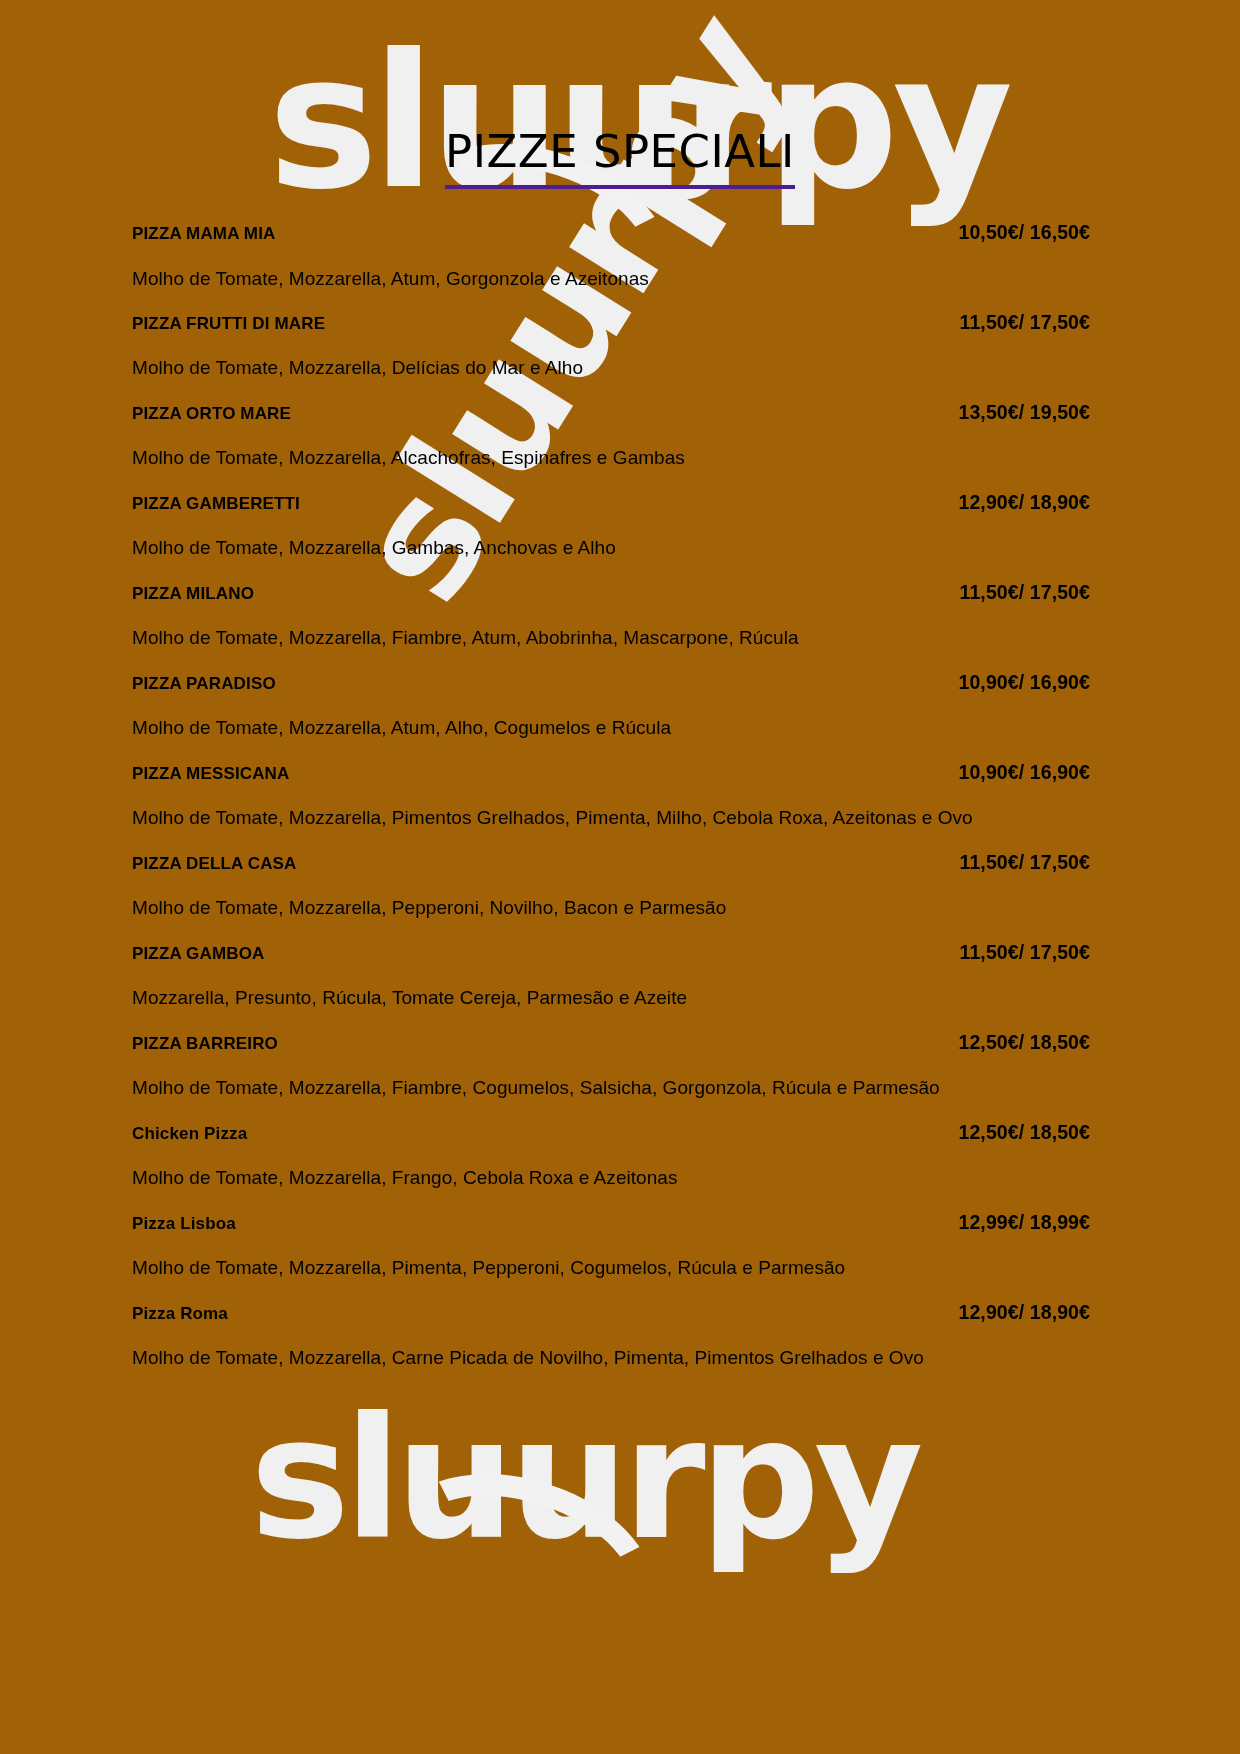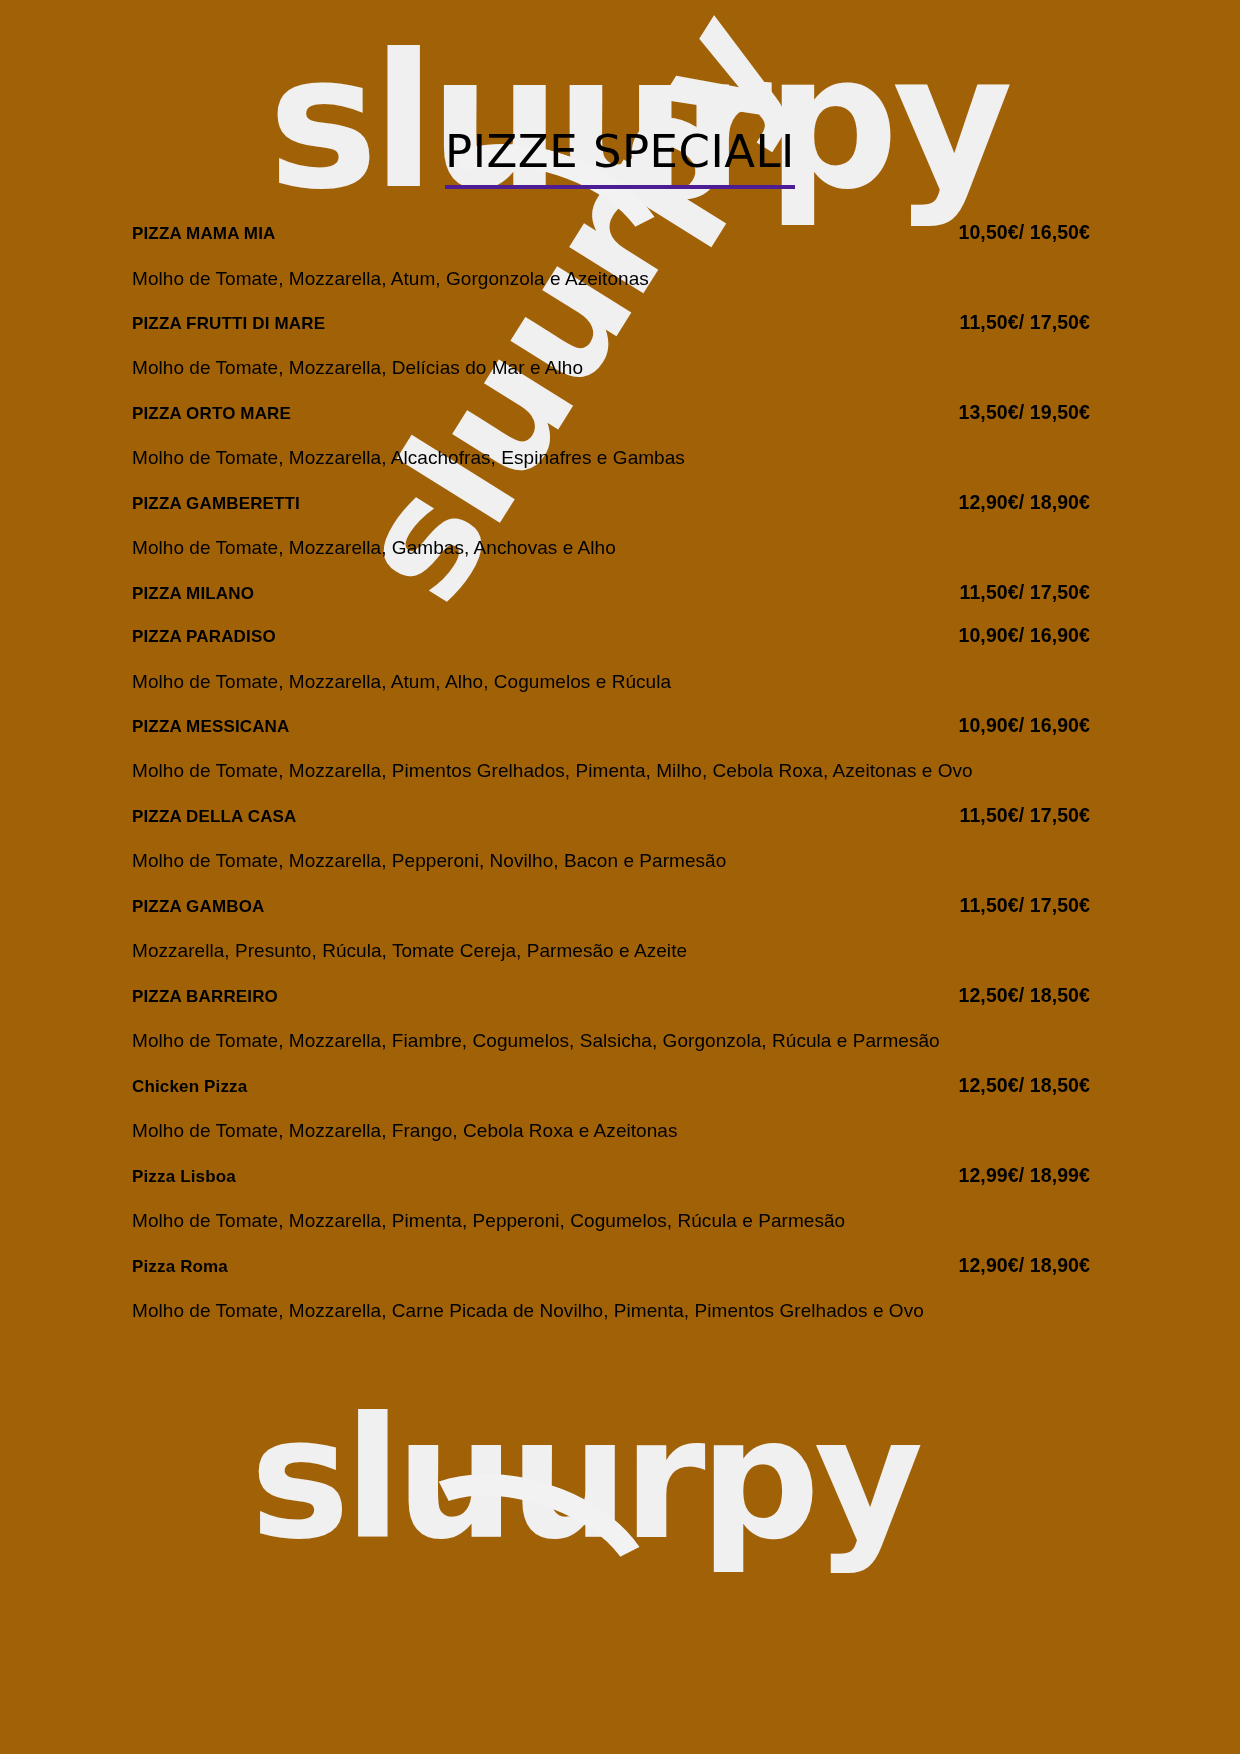--- a/index.html
+++ b/index.html
@@ -190,20 +190,21 @@
       <div class="item-price">12,90€/ 18,90€</div>
     </div>
     <div class="item-desc">Molho de Tomate, Mozzarella, Gambas, Anchovas e Alho</div>
   </div>
 
   <div class="item">
     <div class="item-row">
       <div class="item-name">PIZZA MILANO</div>
       <div class="item-price">11,50€/ 17,50€</div>
     </div>
+    <div class="item-desc">Molho de Tomate, Mozzarella, Fiambre, Atum, Abobrinha, Mascarpone, Rúcula</div>
   </div>
 
   <div class="item">
     <div class="item-row">
       <div class="item-name">PIZZA PARADISO</div>
       <div class="item-price">10,90€/ 16,90€</div>
     </div>
     <div class="item-desc">Molho de Tomate, Mozzarella, Atum, Alho, Cogumelos e Rúcula</div>
   </div>
 

